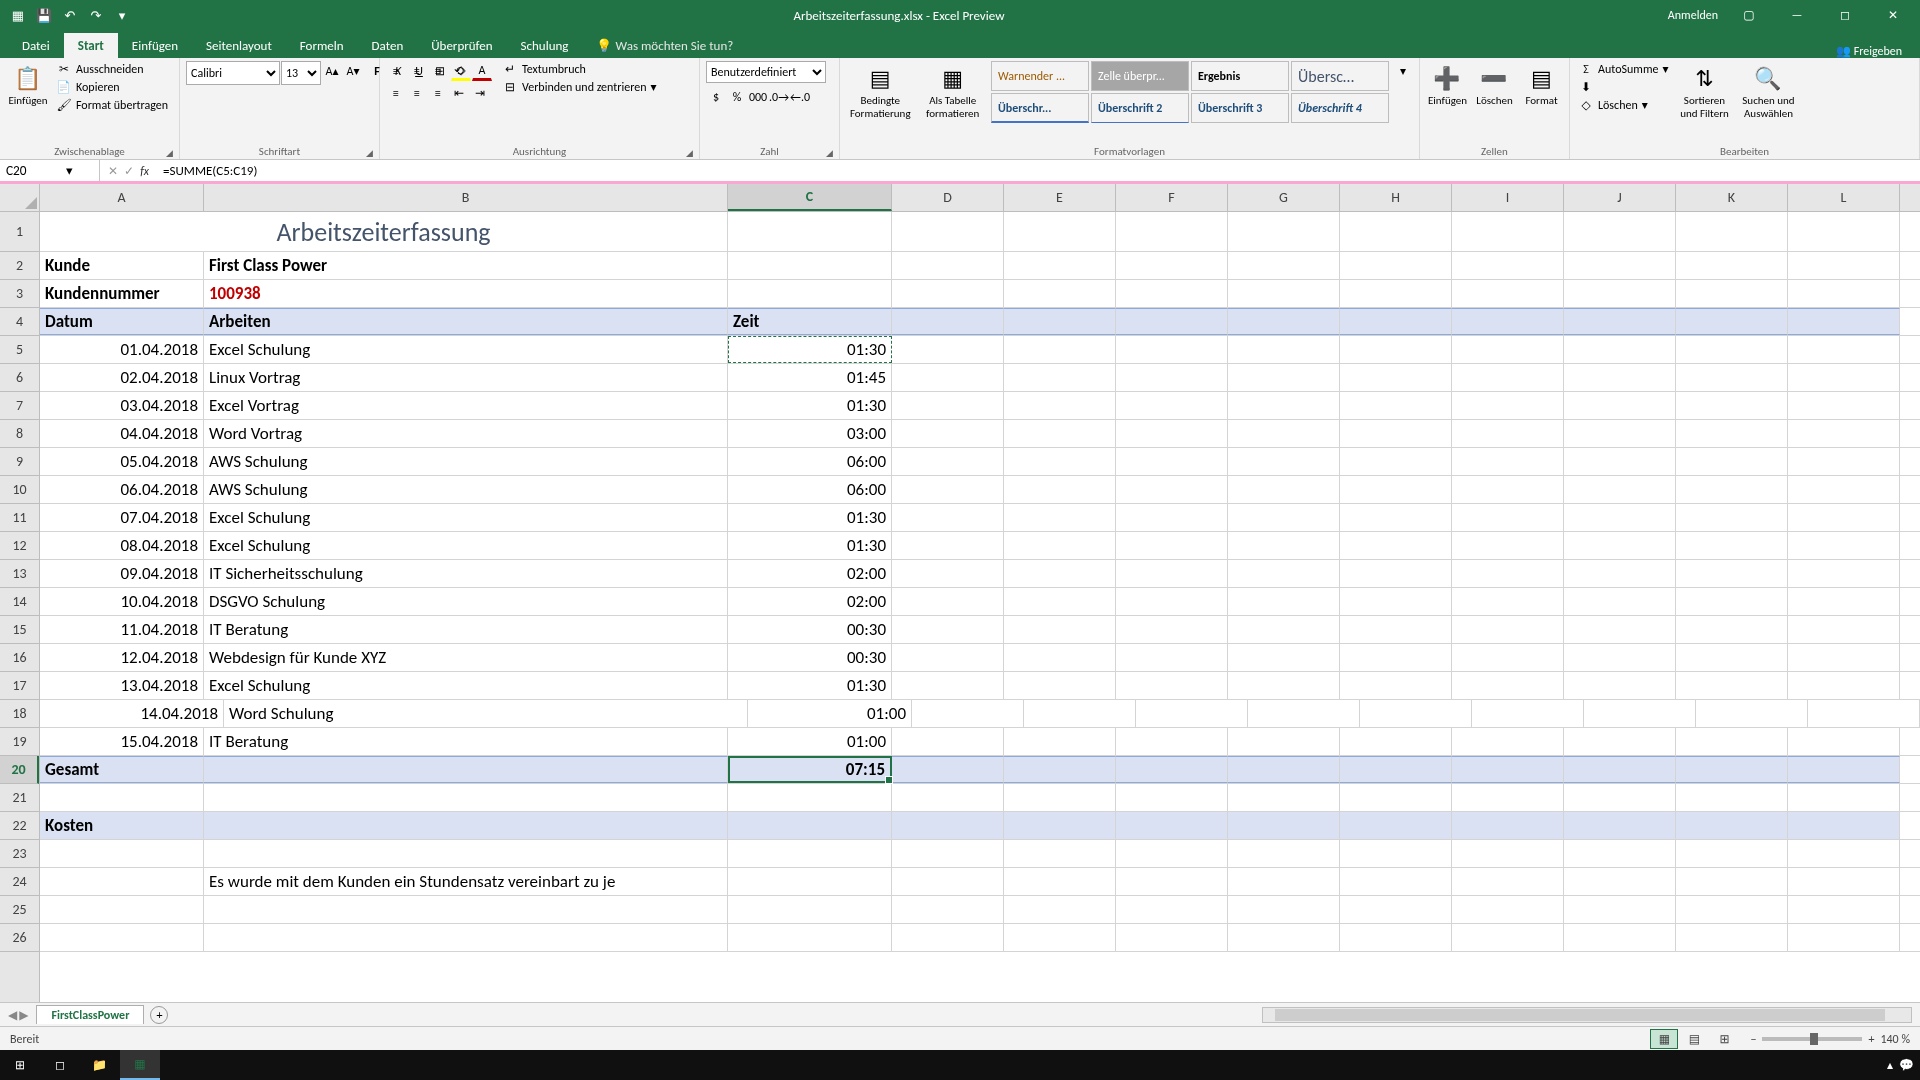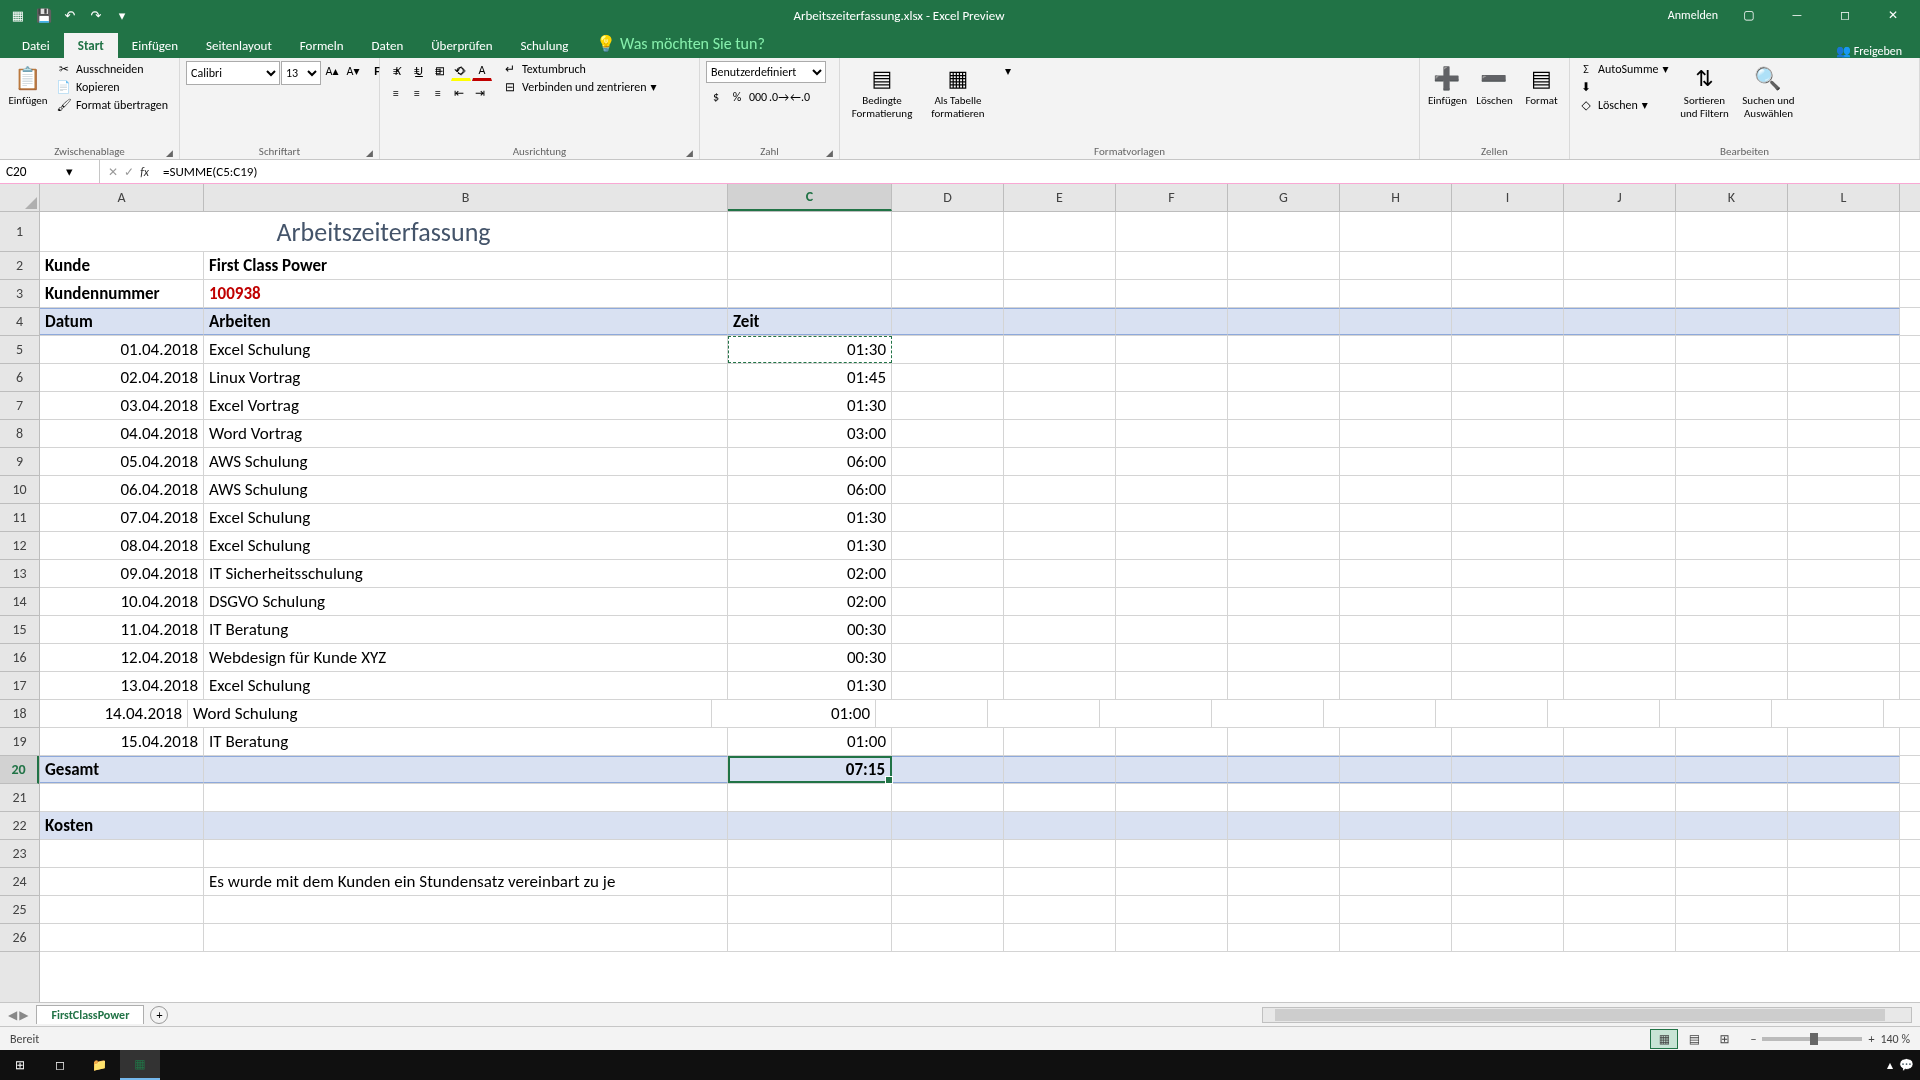--- a/index.html
+++ b/index.html
@@ -10,21 +10,21 @@
 .titlebar .qat { display: flex; align-items: center; gap: 6px; padding: 0 8px; }
 .titlebar .qat .icon { width: 20px; height: 20px; display: flex; align-items: center; justify-content: center; cursor: pointer; font-size: 13px; }
 .titlebar .filename { flex: 1; text-align: center; font-size: 13px; }
 .titlebar .right { display: flex; align-items: center; gap: 14px; padding: 0 10px; }
 .titlebar .winbtn { width: 34px; height: 30px; display: flex; align-items: center; justify-content: center; cursor: pointer; }
 
 
 .ribbon-tabs { background: #217346; height: 28px; display: flex; align-items: flex-end; padding: 0 8px; }
 .ribbon-tab { color: #fff; padding: 5px 14px; cursor: pointer; font-size: 13px; }
 .ribbon-tab.active { background: #f3f3f3; color: #217346; font-weight: 600; }
-.tell-me { color: #86efac; padding: 5px 14px; font-size: 16px; }
+.tell-me { color: #e5e5e5; padding: 5px 14px; font-size: 13px; }
 .ribbon-tabs .right { margin-left: auto; display: flex; gap: 10px; padding-right: 10px; color: #fff; }
 
 
 .ribbon { background: #f3f3f3; height: 102px; display: flex; border-bottom: 1px solid #c6c6c6; }
 .group { border-right: 1px solid #d9d9d9; padding: 3px 6px 1px; display: flex; flex-direction: column; justify-content: space-between; }
 .group-label { text-align: center; color: #666; font-size: 11px; position: relative; }
 .group-label .launcher { position: absolute; right: 0; bottom: 0; font-size: 9px; color: #666; cursor: pointer; }
 .group-content { display: flex; align-items: flex-start; gap: 4px; flex: 1; }
 .big-btn { display: flex; flex-direction: column; align-items: center; justify-content: center; width: 44px; cursor: pointer; font-size: 11px; text-align: center; gap: 2px; padding-top: 4px; }
 .big-btn .ic { font-size: 22px; }
@@ -41,21 +41,21 @@
 .style-cell { border: 1px solid #bdbdbd; font-size: 12px; display: flex; align-items: center; padding: 0 6px; cursor: pointer; overflow: hidden; white-space: nowrap; }
 .style-warn { color: #9e5b00; }
 .style-check { background: #a6a6a6; color: #fff; }
 .style-title { color: #44546a; font-size: 16px; font-weight: 400; }
 .style-h1 { color: #1f4e79; font-weight: bold; border-bottom: 2px solid #4472c4; }
 .style-h2 { color: #1f4e79; font-weight: bold; border-bottom: 1px solid #4472c4; }
 .style-h3 { color: #1f4e79; font-weight: bold; }
 .style-h4 { color: #1f4e79; font-weight: bold; font-style: italic; }
 
 
-.name-row { display: flex; height: 24px; border-bottom: 1px solid #f9a8d4; background: #fff; }
+.name-row { display: flex; height: 24px; border-bottom: 3px solid #f9a8d4; background: #fff; }
 .name-box { width: 100px; border-right: 1px solid #c6c6c6; display: flex; align-items: center; padding: 0 6px; font-size: 13px; }
 .name-box input { border: none; width: 60px; outline: none; }
 .fx-btns { display: flex; align-items: center; gap: 6px; padding: 0 8px; color: #999; }
 .fx-btns .fx { font-style: italic; color: #333; cursor: pointer; }
 .formula-input { flex: 1; border: none; outline: none; padding: 0 6px; font-size: 13px; }
 
 
 .grid-wrap { position: relative; height: calc(1080px - 30px - 28px - 102px - 24px - 24px - 24px - 30px); display: flex; }
 .corner { width: 40px; height: 28px; background: #e6e6e6; border-right: 1px solid #bdbdbd; border-bottom: 1px solid #bdbdbd; cursor: pointer; position: relative; }
 .corner::after { content: ''; position: absolute; right: 2px; bottom: 2px; border: 6px solid transparent; border-right-color: #b0b0b0; border-bottom-color: #b0b0b0; }
@@ -241,20 +241,32 @@
   <div class="group" style="width:580px">
     <div class="group-content">
       <div class="big-btn" style="width:72px">
           <span class="ic">▤</span>
           <span>Bedingte Formatierung</span>
         </div>
       <div class="big-btn" style="width:72px">
           <span class="ic">▦</span>
           <span>Als Tabelle formatieren</span>
         </div>
+      <div class="styles-gallery">
+        <div class="style-cell style-warn">Warnender ...</div>
+        <div class="style-cell style-check">Zelle überpr...</div>
+        <div class="style-cell">
+            <b>Ergebnis</b>
+          </div>
+        <div class="style-cell style-title">Übersc…</div>
+        <div class="style-cell style-h1">Überschr...</div>
+        <div class="style-cell style-h2">Überschrift 2</div>
+        <div class="style-cell style-h3">Überschrift 3</div>
+        <div class="style-cell style-h4">Überschrift 4</div>
+      </div>
       <div class="col" style="justify-content:center">
           <span class="sq">▾</span>
         </div>
     </div>
     <div class="group-label"><span>Formatvorlagen</span></div>
   </div>
 
   <div class="group" style="width:150px">
     <div class="group-content">
       <div class="big-btn">
@@ -585,21 +597,21 @@
             <div class="cell" style="width: 112px;"></div>
             <div class="cell" style="width: 112px;"></div>
             <div class="cell" style="width: 112px;"></div>
             <div class="cell" style="width: 112px;"></div>
             <div class="cell" style="width: 112px;"></div>
             <div class="cell" style="width: 112px;"></div>
             <div class="cell" style="width: 112px;"></div>
             <div class="cell" style="width: 112px;"></div>
           </div>
           <div class="cell-row" style="height: 28px;">
-            <div class="cell right" style="width: 148px;">14.04.2018</div>
+            <div class="cell right" style="width: 184px;">14.04.2018</div>
             <div class="cell" style="width: 524px;">Word Schulung</div>
             <div class="cell right" style="width: 164px;">01:00</div>
             <div class="cell" style="width: 112px;"></div>
             <div class="cell" style="width: 112px;"></div>
             <div class="cell" style="width: 112px;"></div>
             <div class="cell" style="width: 112px;"></div>
             <div class="cell" style="width: 112px;"></div>
             <div class="cell" style="width: 112px;"></div>
             <div class="cell" style="width: 112px;"></div>
             <div class="cell" style="width: 112px;"></div>

